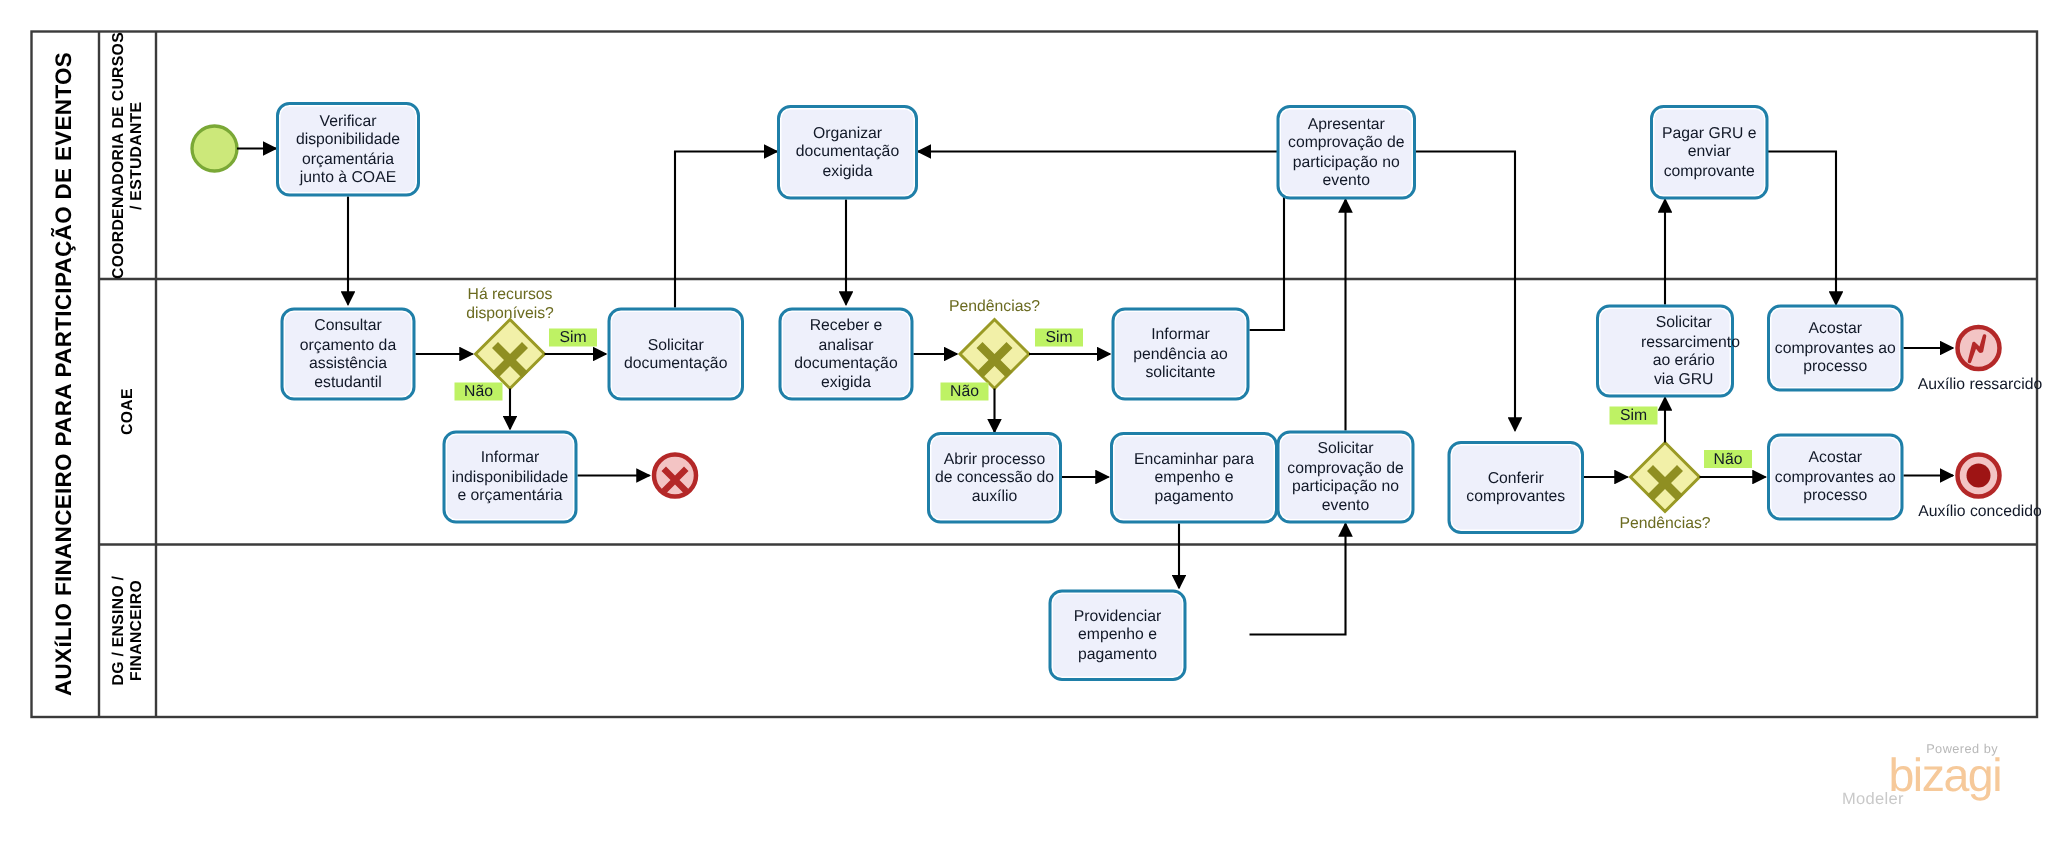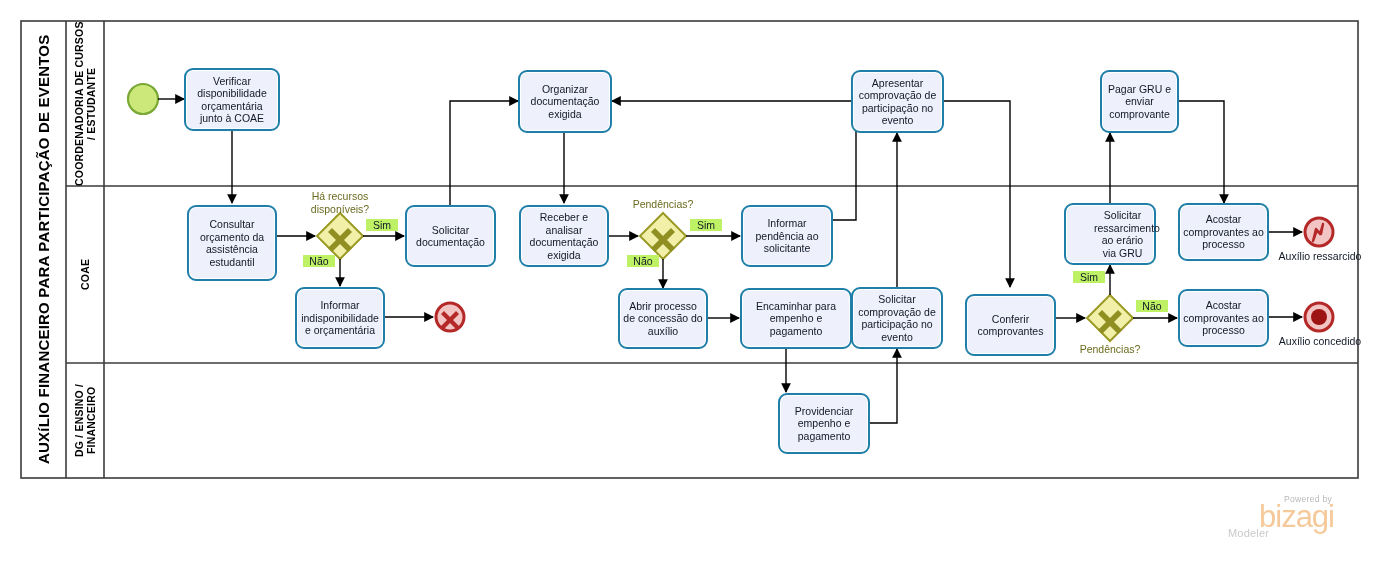--- a/index.html
+++ b/index.html
@@ -228,21 +228,21 @@
   <div class="task" style="left:518px; top:70px; width:94px; height:63px;">
     <span>Organizar documentação exigida</span>
   </div>
   <div class="task" style="left:851px; top:70px; width:93px; height:63px;">
     <span>Apresentar comprovação de participação no evento</span>
   </div>
   <div class="task" style="left:1064px; top:70px; width:79px; height:63px;margin-left:36px;">
     <span>Pagar GRU e enviar comprovante</span>
   </div>
 
-  <div class="task" style="left:187px; top:205px; width:90px; height:76px;">
+  <div class="task" style="left:187px; top:205px; width:90px; height:62px;">
     <span>Consultar orçamento da assistência estudantil</span>
   </div>
   <div class="task" style="left:405px; top:205px; width:91px; height:62px;">
     <span>Solicitar documentação</span>
   </div>
   <div class="task" style="left:519px; top:205px; width:90px; height:62px;">
     <span>Receber e analisar documentação exigida</span>
   </div>
   <div class="task" style="left:741px; top:205px; width:92px; height:62px;">
     <span>Informar pendência ao solicitante</span>
@@ -265,21 +265,21 @@
   <div class="task" style="left:1064px; top:203px; width:92px; height:62px;padding-left:28px;">
     <span>Solicitar ressarcimento ao erário via GRU</span>
   </div>
   <div class="task" style="left:1178px; top:203px; width:91px; height:58px;">
     <span>Acostar comprovantes ao processo</span>
   </div>
   <div class="task" style="left:1178px; top:289px; width:91px; height:58px;">
     <span>Acostar comprovantes ao processo</span>
   </div>
 
-  <div class="task" style="left:778px; top:393px; width:92px; height:61px;">
+  <div class="task" style="left:699px; top:393px; width:92px; height:61px;">
     <span>Providenciar empenho e pagamento</span>
   </div>
 
   <div class="gw-label" style="left:293px; top:190px; width:94px;">Há recursos disponíveis?</div>
   <div class="gw-label" style="left:616px; top:198px; width:94px;">Pendências?</div>
   <div class="gw-label" style="left:1063px; top:343px; width:94px;">Pendências?</div>
 
   <div class="flow-label" style="left:366px; top:219px; width:30px;">Sim</div>
   <div class="flow-label" style="left:303px; top:255px; width:30px;">Não</div>
   <div class="flow-label" style="left:690px; top:219px; width:30px;">Sim</div>

